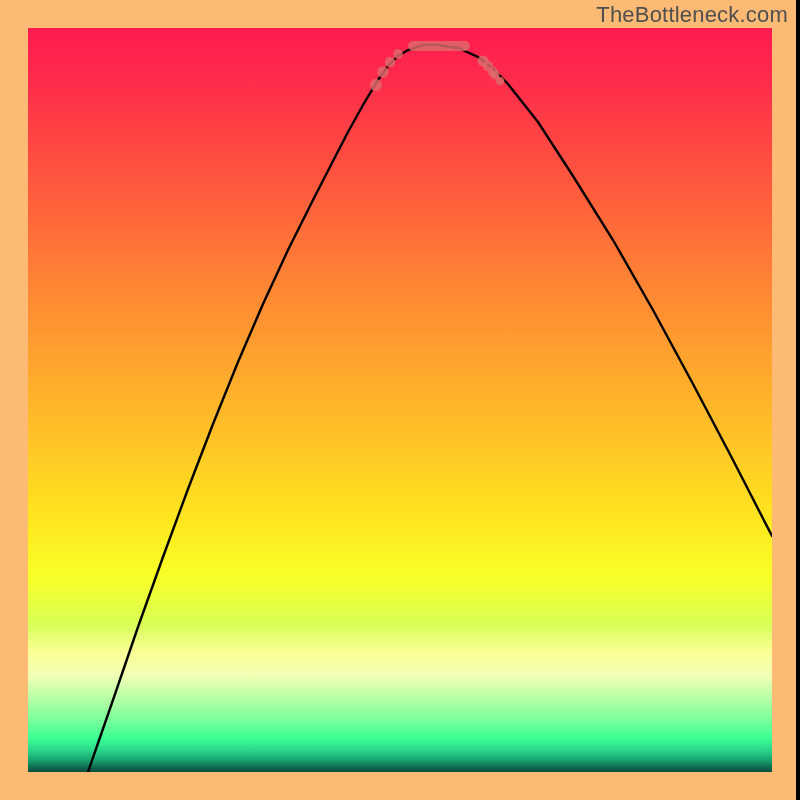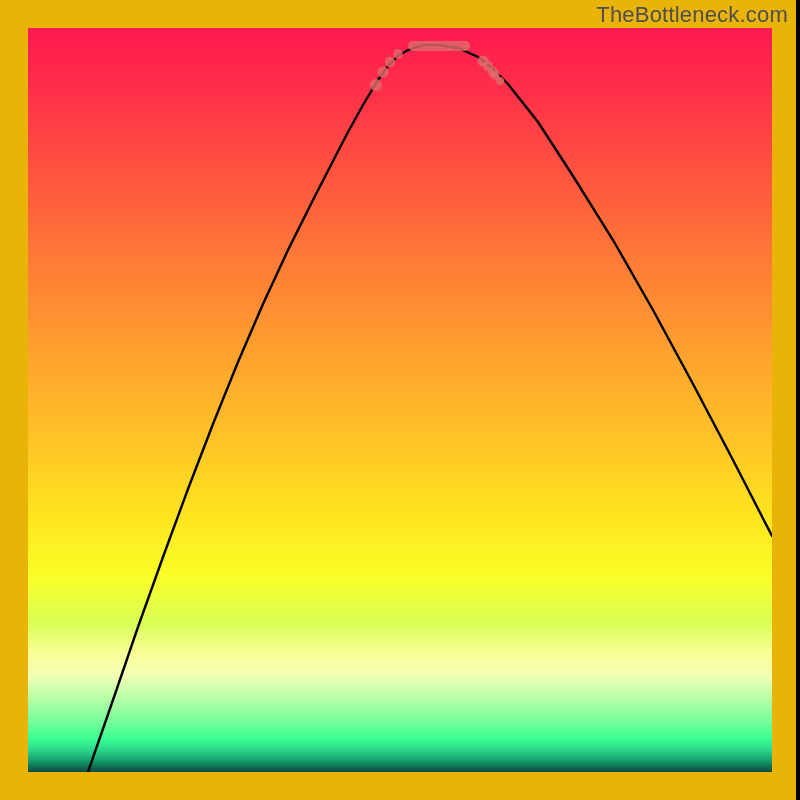--- a/index.html
+++ b/index.html
@@ -10,21 +10,21 @@
     overflow: hidden;
     background: #000;
     font-family: Arial, Helvetica, sans-serif;
   }
   .frame {
     position: absolute;
     left: 0;
     top: 0;
     width: 796px;
     height: 800px;
-    background: #eab308;
+    background: #fdba74;
   }
   .plot {
     position: absolute;
     left: 28px;
     top: 28px;
     width: 744px;
     height: 744px;
     overflow: hidden;
   }
   .gradient {

